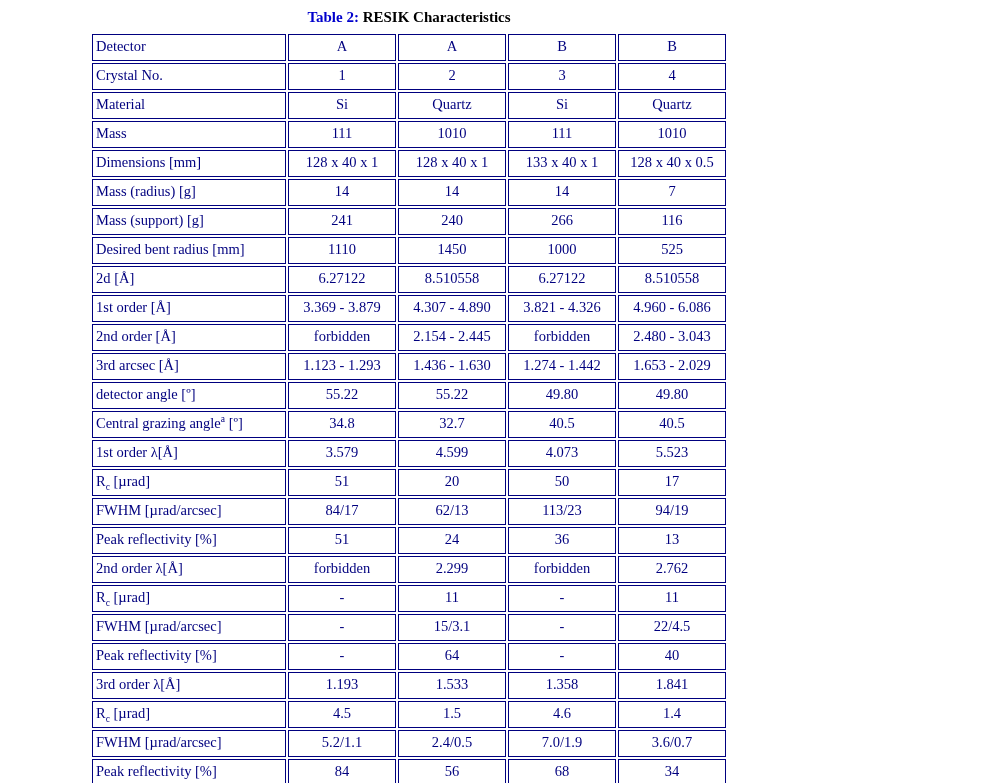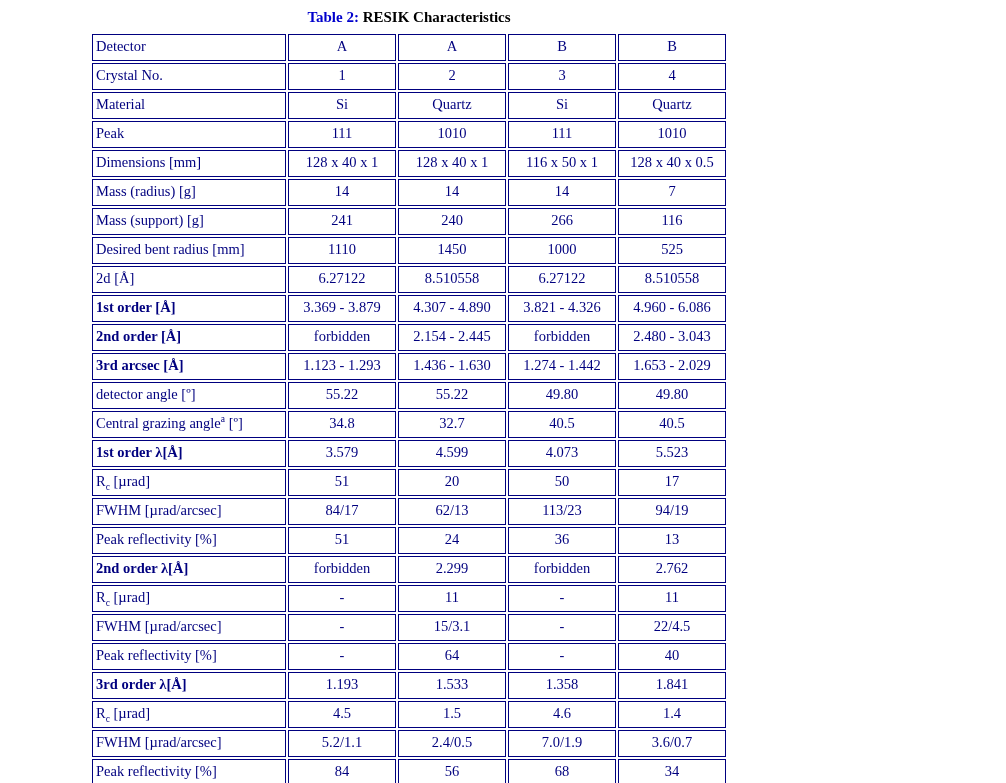--- a/index.html
+++ b/index.html
@@ -53,21 +53,21 @@
   }
   td.lab {
     width: 186px;
     text-align: left;
     padding-left: 5px;
   }
   td.val {
     width: 100px;
     text-align: center;
   }
-  .b { font-weight: bold; }
+  .b { font-weight: normal; }
   sup {
     font-size: 9.5px;
     vertical-align: super;
     line-height: 0;
   }
   sub {
     font-size: 9.5px;
     vertical-align: sub;
     line-height: 0;
   }
@@ -98,31 +98,31 @@
           <td class="val">4</td>
         </tr>
         <tr>
           <td class="lab">Material</td>
           <td class="val">Si</td>
           <td class="val">Quartz</td>
           <td class="val">Si</td>
           <td class="val">Quartz</td>
         </tr>
         <tr>
-          <td class="lab">Peak</td>
+          <td class="lab">Mass</td>
           <td class="val">111</td>
           <td class="val">1010</td>
           <td class="val">111</td>
           <td class="val">1010</td>
         </tr>
         <tr>
           <td class="lab">Dimensions [mm]</td>
           <td class="val">128 x 40 x 1</td>
           <td class="val">128 x 40 x 1</td>
-          <td class="val">116 x 50 x 1</td>
+          <td class="val">133 x 40 x 1</td>
           <td class="val">128 x 40 x 0.5</td>
         </tr>
         <tr>
           <td class="lab">Mass (radius) [g]</td>
           <td class="val">14</td>
           <td class="val">14</td>
           <td class="val">14</td>
           <td class="val">7</td>
         </tr>
         <tr>

